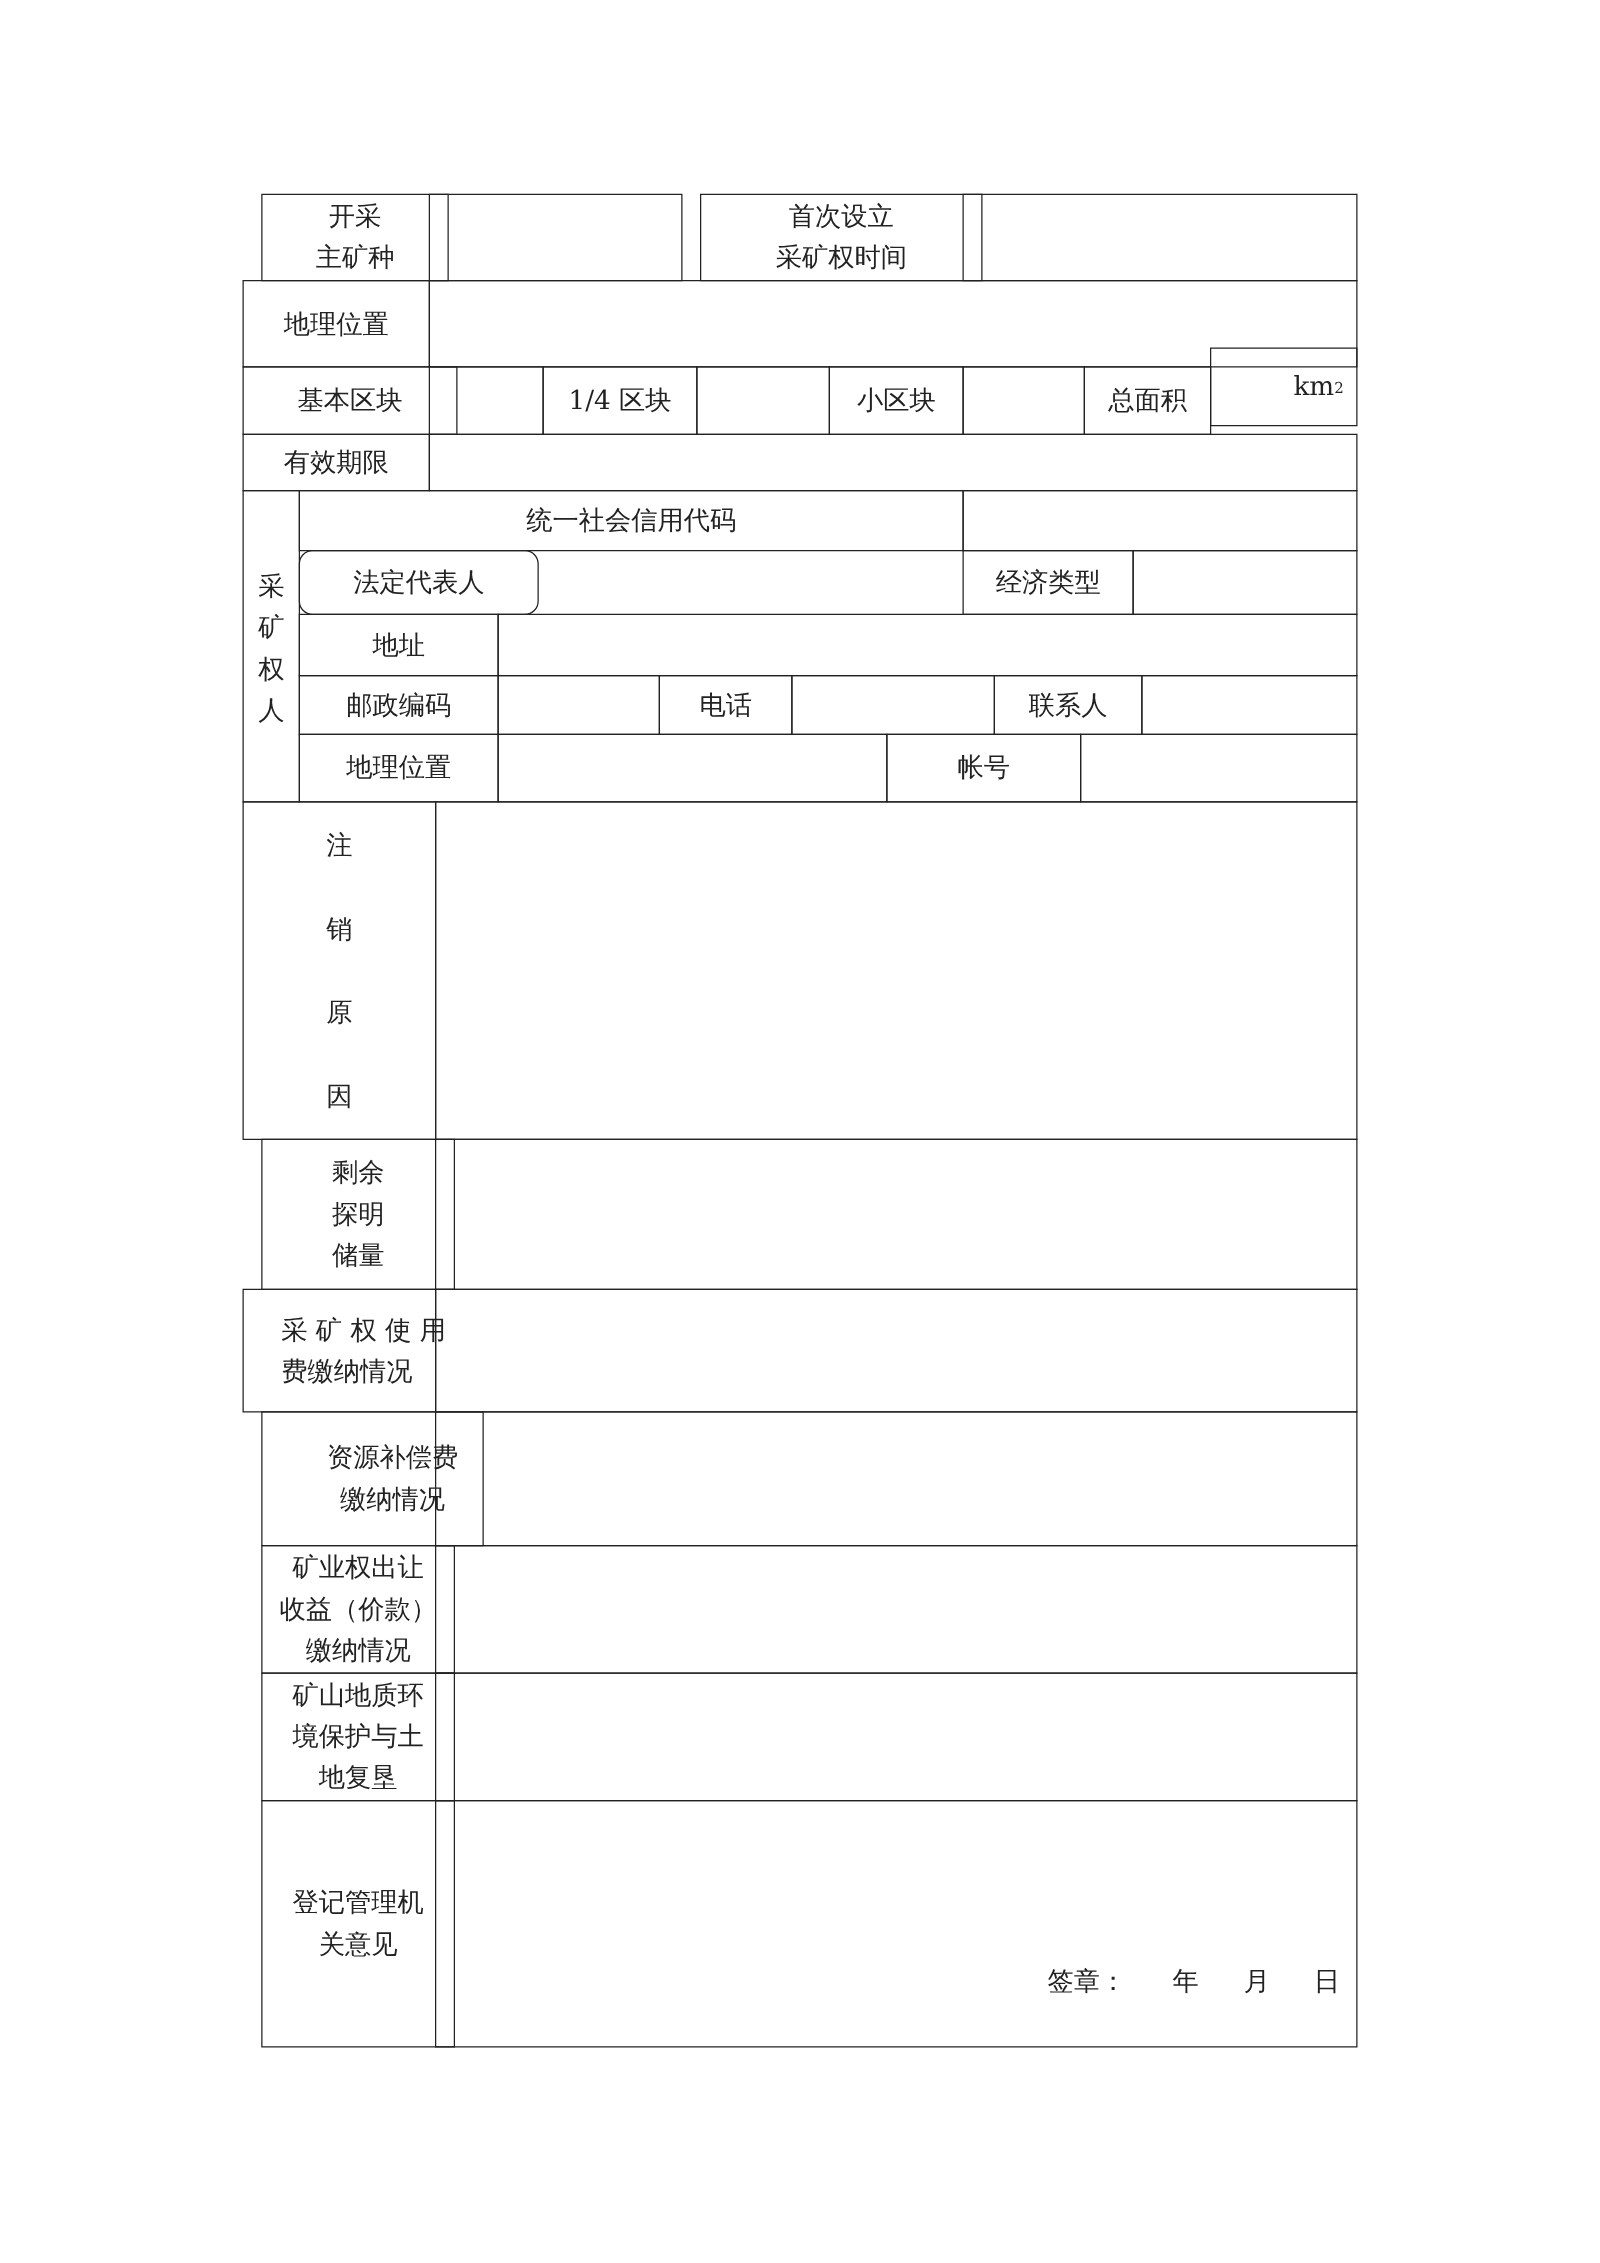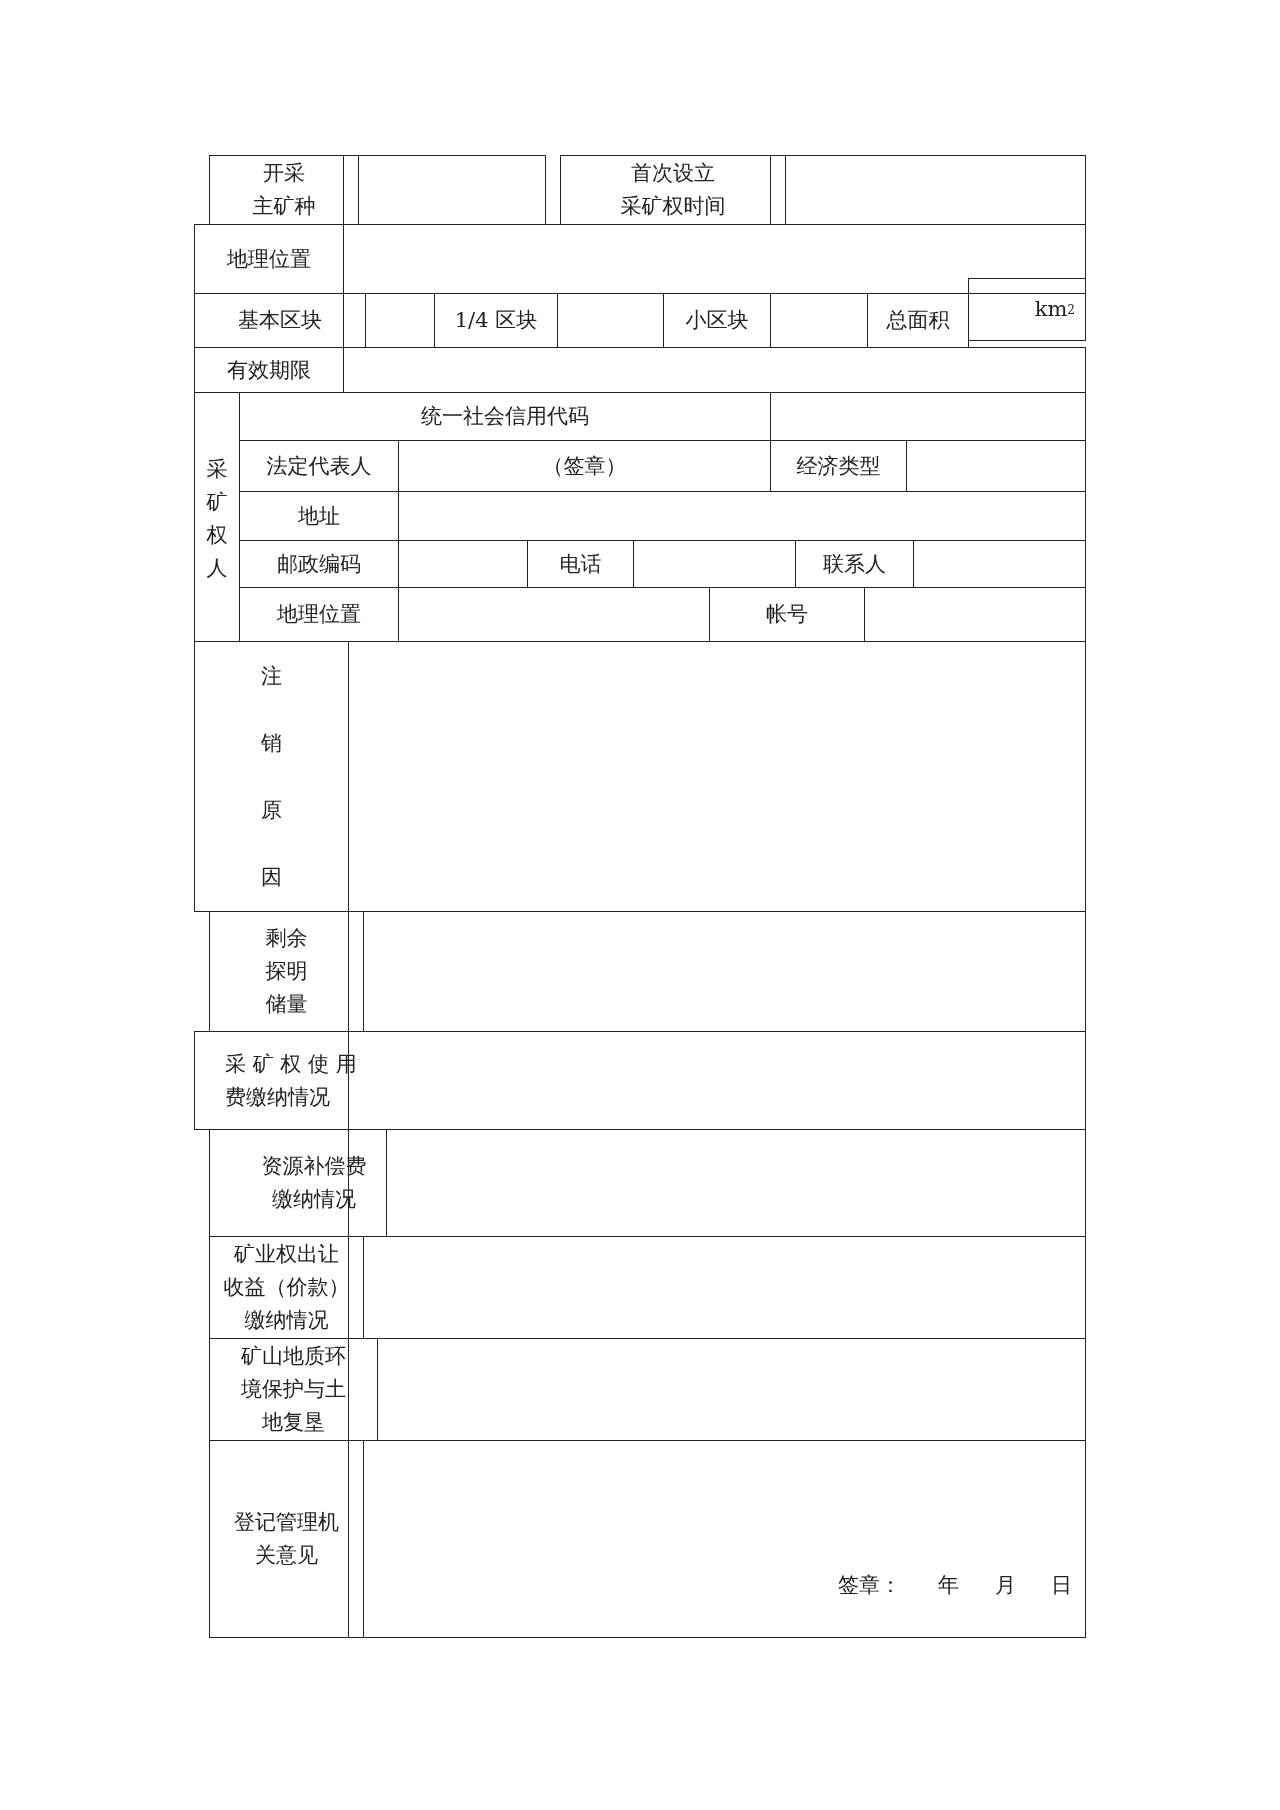--- a/index.html
+++ b/index.html
@@ -53,22 +53,21 @@
       <span>采</span>
       <span>矿</span>
       <span>权</span>
       <span>人</span>
     </div>
   </div>
 
   <div class="cell" style="left:239px;top:392px;width:532px;height:49px;">统一社会信用代码</div>
   <div class="cell" style="left:770px;top:392px;width:316px;height:49px;"></div>
 
-  <div class="cell" style="left:239px;top:440px;width:160px;height:52px;">法定代表人</div>
-  <div class="cell" style="left:398px;top:440px;width:373px;height:52px;">（签章）</div>
+  <div class="cell" style="left:239px;top:440px;width:192px;height:52px;border-radius:11px;">法定代表人</div>
   <div class="cell" style="left:770px;top:440px;width:137px;height:52px;">经济类型</div>
   <div class="cell" style="left:906px;top:440px;width:180px;height:52px;"></div>
 
   <div class="cell" style="left:239px;top:491px;width:160px;height:50px;">地址</div>
   <div class="cell" style="left:398px;top:491px;width:688px;height:50px;"></div>
 
   <div class="cell" style="left:239px;top:540px;width:160px;height:48px;">邮政编码</div>
   <div class="cell" style="left:398px;top:540px;width:130px;height:48px;"></div>
   <div class="cell" style="left:527px;top:540px;width:107px;height:48px;">电话</div>
   <div class="cell" style="left:633px;top:540px;width:163px;height:48px;"></div>
@@ -105,21 +104,21 @@
 
   <div class="cell ml" style="left:194px;top:1129px;width:178px;height:108px;padding-left:32px;">资源补偿费
 缴纳情况</div>
   <div class="cell" style="left:348px;top:1129px;width:738px;height:108px;"></div>
 
   <div class="cell ml" style="left:194px;top:1236px;width:155px;height:103px;">矿业权出让
 收益（价款）
 缴纳情况</div>
   <div class="cell" style="left:348px;top:1236px;width:738px;height:103px;"></div>
 
-  <div class="cell ml" style="left:194px;top:1338px;width:169px;height:103px;">矿山地质环
+  <div class="cell ml" style="left:194px;top:1338px;width:155px;height:103px;">矿山地质环
 境保护与土
 地复垦</div>
   <div class="cell" style="left:348px;top:1338px;width:738px;height:103px;"></div>
 
   <div class="cell ml" style="left:194px;top:1440px;width:155px;height:198px;">登记管理机
 关意见</div>
   <div class="cell" style="left:348px;top:1440px;width:738px;height:198px;">
     <span></span>
   </div>
 

